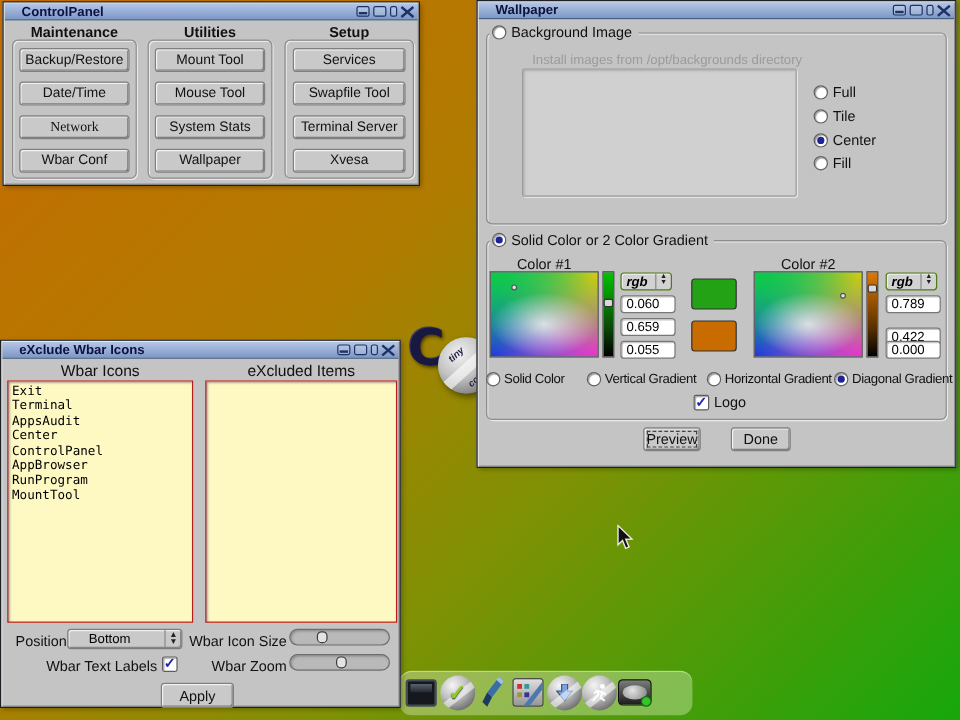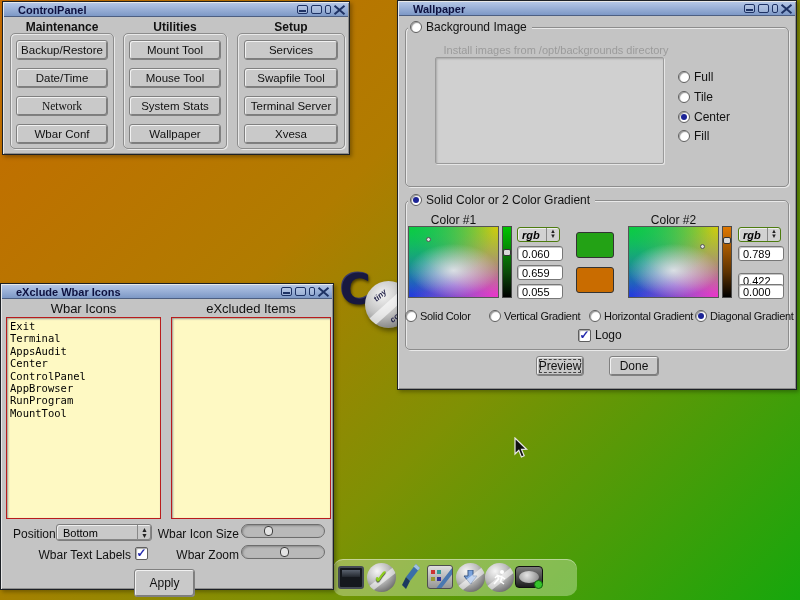--- a/index.html
+++ b/index.html
@@ -41,21 +41,21 @@
   .check { width:13px; height:13px; background:#fff; border:1px solid #5e5e5e; border-radius:2px;
            box-shadow: inset 1px 1px 1px #a5a5a5; color:#2228ad; font-weight:bold; font-size:12px; line-height:11px; text-align:center; flex:0 0 auto; }
   .check.on::after { content:"\2713"; }
   .list { position:absolute; background:#fef9c3; border:1px solid #b91c1c; box-shadow: inset 1px 1px 2px #999; overflow:hidden; }
   .list .li { font-family:"DejaVu Sans Mono", monospace; font-size:10.5px; line-height:12.4px; padding-left:3px; color:#000; }
   .num { position:absolute; background:#fff; border:1px solid #777; border-radius:3px;
          box-shadow: inset 1px 1px 0 #c6c6c6; font-size:11px; color:#000; padding:1px 0 0 4px; }
   .choice { position:absolute; background:#c9c9c9; border:1px solid #7d7d7d; border-radius:3px;
             box-shadow: inset 1px 1px 0 #eee, inset -1px -1px 0 #868686;
             display:flex; align-items:center; font-size:11px; color:#000; }
-  .choice .cv { padding-left:6px; }
+  .choice .cv { padding-left:17px; }
   .updown { margin-left:auto; align-self:stretch; border-left:1px solid #888; padding:1px 3px 0 3px;
             font-size:6px; line-height:5px; color:#222; text-align:center; }
   .hslider { position:absolute; background:#b9b9b9; border:1px solid #6d6d6d; border-radius:7px;
              box-shadow: inset 1px 1px 2px #8a8a8a; }
   .hh { position:absolute; top:1px; width:9px; height:10px; background:#e3e3e3; border:1px solid #3e3e3e; border-radius:4px; }
   .vslider { position:absolute; border:1px solid #4a4a4a; }
   .vh { position:absolute; left:0; right:0; height:7px; background:#d8d8d8; border:1px solid #333; border-radius:2px; }
   .hue { position:absolute; border:1px solid #555;
     background:
       radial-gradient(closest-side at 50% 62%, rgba(255,255,255,.75), rgba(255,255,255,0)),
@@ -343,20 +343,20 @@
     </div>
 
     <div class="lbl" style="left:20px; top:264px; width:110px; text-align:right;">Wbar Text Labels</div>
     <span class="check on" style="position:absolute; left:134px; top:263px;"></span>
 
     <div class="lbl" style="left:148px; top:264px; width:90px; text-align:right;">Wbar Zoom</div>
     <div class="hslider" style="left:240px; top:261px; width:84px; height:14px;">
       <span class="hh" style="left:46%;"></span>
     </div>
 
-    <div class="btn3d" style="left:133px; top:285px; width:61px; height:28px; font-size:12px;">Apply</div>
+    <div class="btn3d" style="left:133px; top:285px; width:61px; height:21px; font-size:12px;">Apply</div>
   </div>
 
   <svg class="cursor" width="15" height="22" viewBox="0 0 15 22">
     <path d="M1 1 L1 17 L4.8 13.4 L7.4 20 L10.2 18.8 L7.5 12.4 L12.6 12.2 Z" fill="#111" stroke="#e8e8e8" stroke-width="1.2"></path>
   </svg>
 
 </div>
 
 </body></html>

